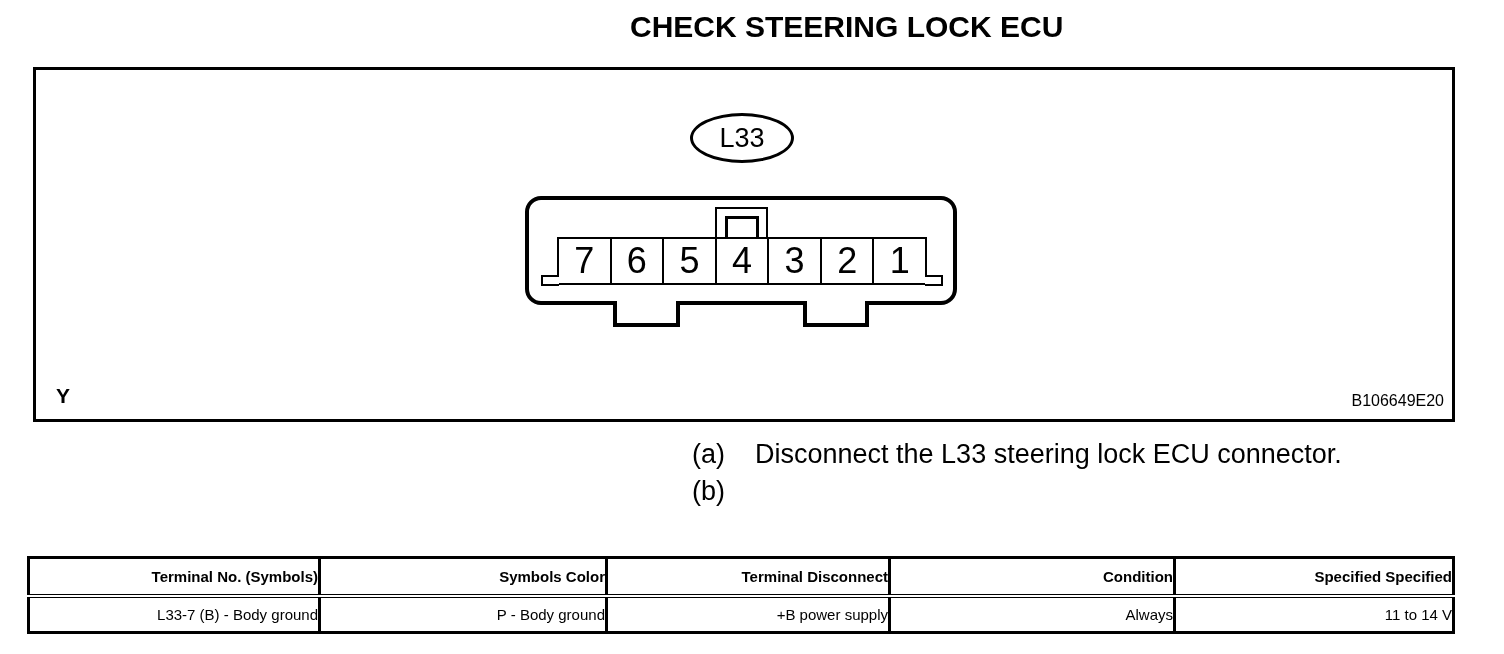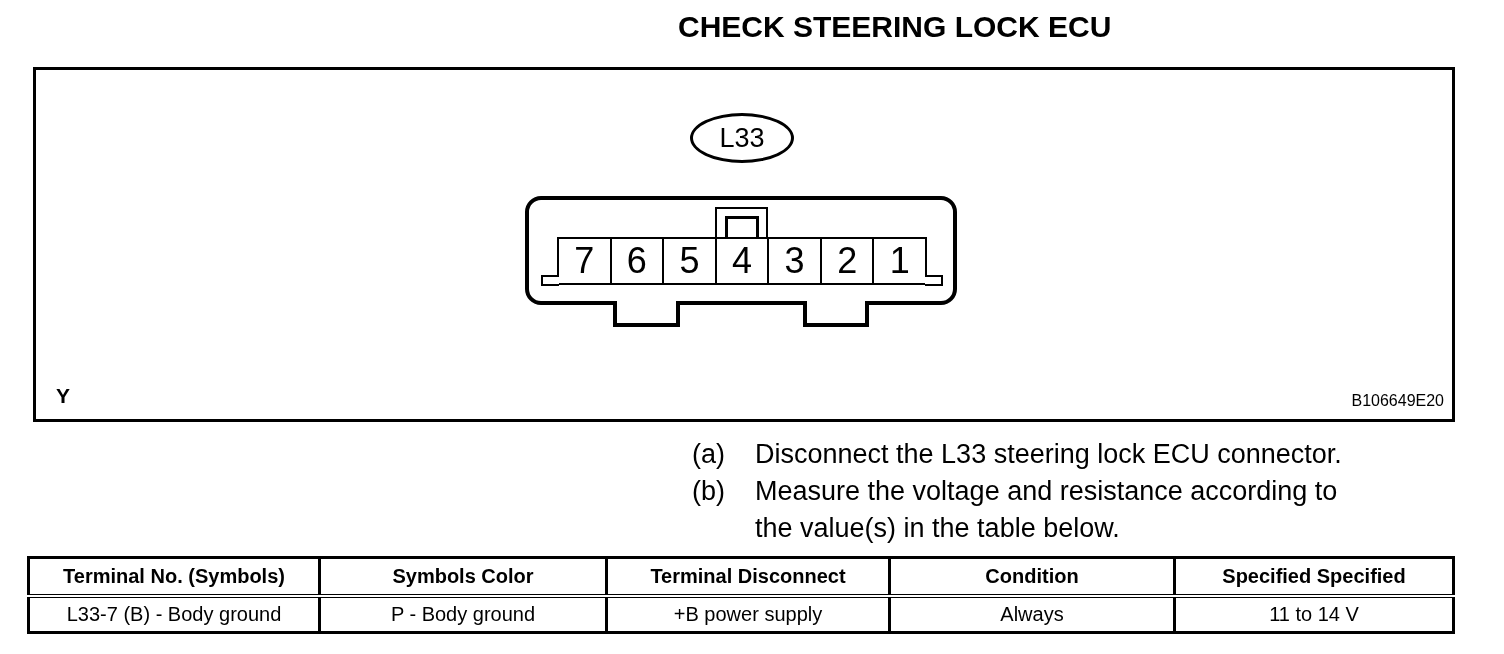--- a/index.html
+++ b/index.html
@@ -3,21 +3,21 @@
 <meta charset="utf-8">
 <style>
   html, body { margin:0; padding:0; }
   body {
     width:1504px; height:654px; position:relative; overflow:hidden;
     background:#ffffff; color:#000000;
     font-family:"Liberation Sans", sans-serif;
   }
   .title {
     position:absolute; left:630px; top:10px;
-    font-size:30px; font-weight:bold; white-space:nowrap;margin-left:48px;
+    font-size:30px; font-weight:bold; white-space:nowrap;
   }
   
   .figure-box {
     position:absolute; left:33px; top:67px; width:1422px; height:355px;
     border:3px solid #000; box-sizing:border-box;
   }
   .fig-inner { position:absolute; left:0; top:0; right:0; bottom:0; }
   .conn-ellipse {
     position:absolute; left:654px; top:43px; width:104px; height:50px;
     border:3px solid #000; border-radius:50%; box-sizing:border-box;
@@ -73,22 +73,22 @@
     font-size:27px; line-height:37px;
   }
   .instr-item { display:flex; }
   .instr-marker { width:63px; flex:none; }
   
   .spec-table {
     position:absolute; left:27px; top:556px;
     border-collapse:collapse; table-layout:fixed;
   }
   .spec-table th, .spec-table td {
-    border:3px solid #000; padding:0; text-align:center;
-    font-size:20px; overflow:hidden; white-space:nowrap;
+    border:3px solid #000; padding:0; text-align:right;
+    font-size:15px; overflow:hidden; white-space:nowrap;
   }
   .spec-table th { height:35px; font-weight:bold; border-bottom:4px double #000; }
   .spec-table td { height:33px; font-weight:normal; }
 </style>
 </head>
 <body>
 
 <div class="title">CHECK STEERING LOCK ECU</div>
 
 <div class="figure-box">
@@ -125,24 +125,20 @@
 
 <div class="instructions">
   <div class="instr-item">
     <div class="instr-marker">(a)</div>
     <div class="instr-lines">
       <div>Disconnect the L33 steering lock ECU connector.</div>
     </div>
   </div>
   <div class="instr-item">
     <div class="instr-marker">(b)</div>
-    <div class="instr-lines">
-      <div>Measure the voltage and resistance according to</div>
-      <div>the value(s) in the table below.</div>
-    </div>
   </div>
 </div>
 
 <table class="spec-table">
   <colgroup>
     <col style="width:291px">
       <col style="width:287px">
       <col style="width:283px">
       <col style="width:285px">
       <col style="width:279px">

